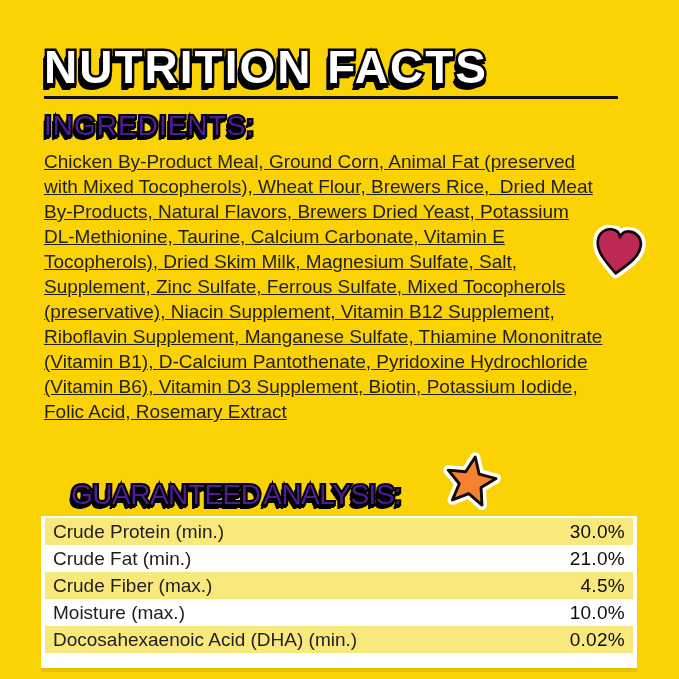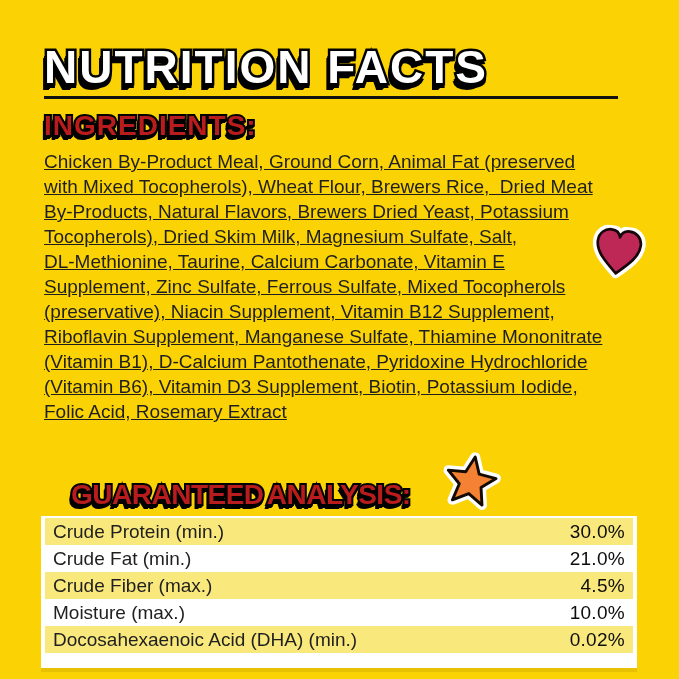--- a/index.html
+++ b/index.html
@@ -31,21 +31,21 @@
     text-shadow:
       -1px 2px 0 #000,-2px 3px 0 #000,-2px 4px 0 #000,
       -3px 5px 0 #000,-3px 6px 0 #000,-4px 7px 0 #000,
       0 5px 0 #000, 2px 5px 0 #000;
   }
   .title-underline{
     position:absolute;left:44px;top:96px;
     width:574px;height:3px;background:#111;
   }
   .sticker-heading{
-    font-weight:bold;color:#b91c1c;white-space:pre;
+    font-weight:normal;color:#4c1d95;white-space:pre;
     -webkit-text-stroke:4px #000;
     paint-order:stroke fill;
     text-shadow:
       -1px 1px 0 #000,-1px 2px 0 #000,-2px 3px 0 #000,
       -2px 4px 0 #000,-3px 5px 0 #000,0 4px 0 #000,1px 3px 0 #000;
   }
   .ingredients-heading{
     position:absolute;left:44px;top:110px;
     font-size:28px;letter-spacing:1px;
   }
@@ -92,22 +92,22 @@
 
   <h1 class="page-title">NUTRITION FACTS</h1>
   <div class="title-underline"></div>
 
   <h2 class="sticker-heading ingredients-heading">INGREDIENTS:</h2>
 
   <div class="ingredients-text">
     <div class="ing-line">Chicken By-Product Meal, Ground Corn, Animal Fat (preserved</div>
     <div class="ing-line">with Mixed Tocopherols), Wheat Flour, Brewers Rice,  Dried Meat</div>
     <div class="ing-line">By-Products, Natural Flavors, Brewers Dried Yeast, Potassium</div>
+    <div class="ing-line">DL-Methionine, Taurine, Calcium Carbonate, Vitamin E</div>
     <div class="ing-line">Tocopherols), Dried Skim Milk, Magnesium Sulfate, Salt,</div>
-    <div class="ing-line">DL-Methionine, Taurine, Calcium Carbonate, Vitamin E</div>
     <div class="ing-line">Supplement, Zinc Sulfate, Ferrous Sulfate, Mixed Tocopherols</div>
     <div class="ing-line">(preservative), Niacin Supplement, Vitamin B12 Supplement,</div>
     <div class="ing-line">Riboflavin Supplement, Manganese Sulfate, Thiamine Mononitrate</div>
     <div class="ing-line">(Vitamin B1), D-Calcium Pantothenate, Pyridoxine Hydrochloride</div>
     <div class="ing-line">(Vitamin B6), Vitamin D3 Supplement, Biotin, Potassium Iodide,</div>
     <div class="ing-line">Folic Acid, Rosemary Extract</div>
   </div>
 
   <div class="heart-sticker">
     <svg width="54" height="56" viewBox="0 0 100 100" aria-hidden="true">

